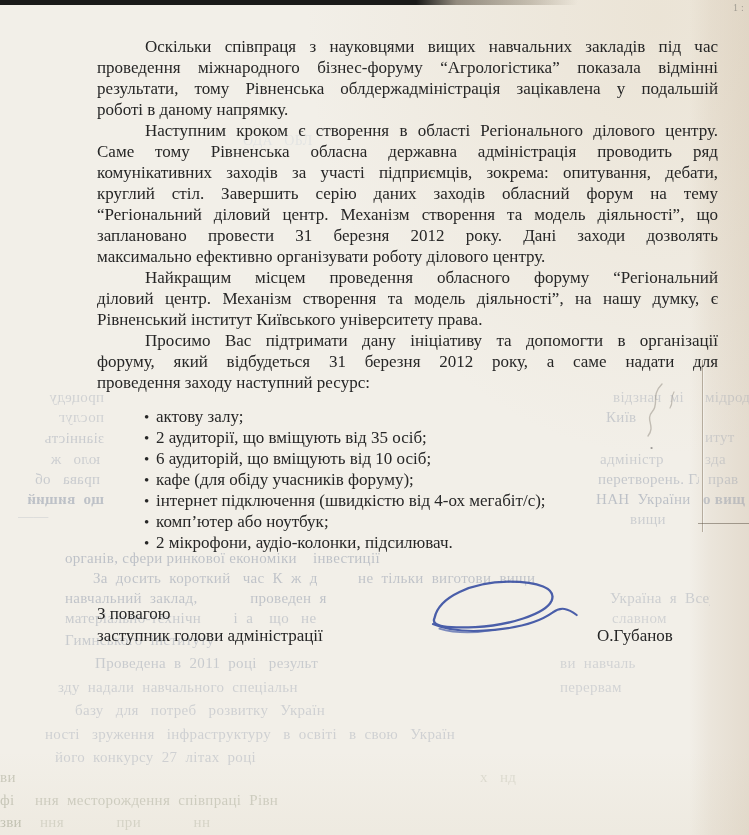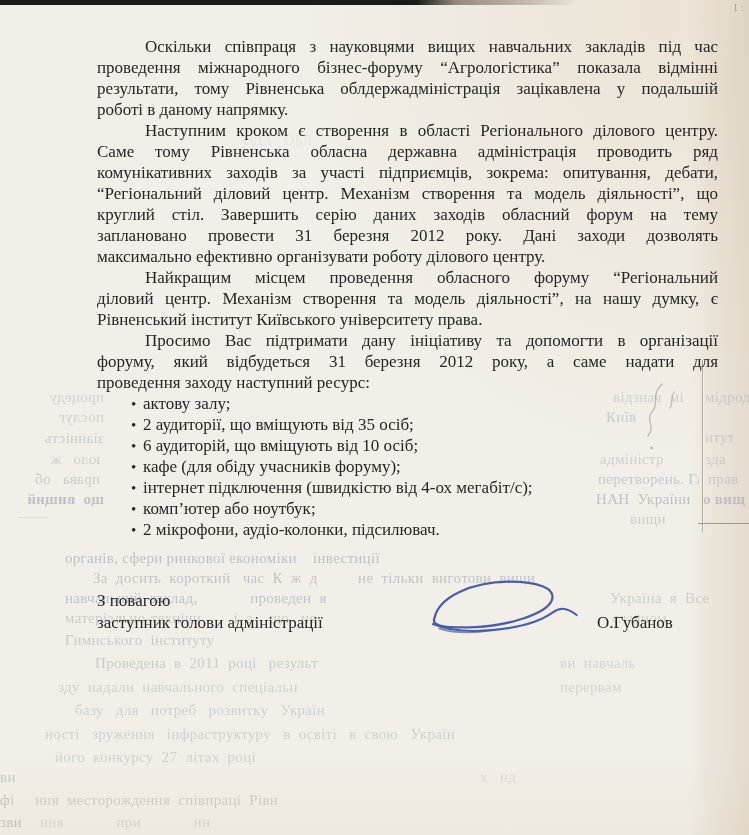--- a/index.html
+++ b/index.html
@@ -34,21 +34,21 @@
     white-space:pre; overflow:hidden; filter:blur(.45px); letter-spacing:.3px;
   }
   .ghost-line.mir{transform:scaleX(-1);}
   .ghost-line.gb{font-weight:700;}
   
   .content{position:relative; z-index:2; padding:36px 31px 0 97px; font-size:17px;}
   .para{margin:0;}
   .tl{height:21px; line-height:21px; text-align:justify; text-align-last:justify; overflow:hidden;}
   .tl.end{text-align-last:left;}
   .tl.ind{text-indent:48px;}
-  .blist{margin:0;}
+  .blist{margin:13px;}
   .brow{height:21px; line-height:21px; padding-left:34px;}
   .dot{display:inline-block; width:12px; font-size:15px;}
   .closing{position:relative; margin-top:50px; height:60px;}
   .c-line{height:22px; line-height:22px;}
   .signer{position:absolute; left:500px; top:22px; height:22px; line-height:22px;}
   .sig{position:absolute; left:424px; top:577px; width:162px; height:62px; z-index:3;
     color:var(--signature); transform:rotate(-4deg); opacity:.92;}
   .pencil{position:absolute; left:628px; top:378px; width:72px; height:72px; z-index:1; opacity:.55;}
 </style>
 </head>
@@ -115,22 +115,22 @@
       <div class="tl ind">Оскільки співпраця з науковцями вищих навчальних закладів під час</div>
       <div class="tl">проведення міжнародного бізнес-форуму “Агрологістика” показала відмінні</div>
       <div class="tl">результати, тому Рівненська облдержадміністрація зацікавлена у подальшій</div>
       <div class="tl end">роботі в даному напрямку.</div>
     </div>
 
     <div class="para">
       <div class="tl ind">Наступним кроком є створення в області Регіонального ділового центру.</div>
       <div class="tl">Саме тому Рівненська обласна державна адміністрація проводить ряд</div>
       <div class="tl">комунікативних заходів за участі підприємців, зокрема: опитування, дебати,</div>
+      <div class="tl">круглий стіл. Завершить серію даних заходів обласний форум на тему</div>
       <div class="tl">“Регіональний діловий центр. Механізм створення та модель діяльності”, що</div>
-      <div class="tl">круглий стіл. Завершить серію даних заходів обласний форум на тему</div>
       <div class="tl">заплановано провести 31 березня 2012 року. Дані заходи дозволять</div>
       <div class="tl end">максимально ефективно організувати роботу ділового центру.</div>
     </div>
 
     <div class="para">
       <div class="tl ind">Найкращим місцем проведення обласного форуму “Регіональний</div>
       <div class="tl">діловий центр. Механізм створення та модель діяльності”, на нашу думку, є</div>
       <div class="tl end">Рівненський інститут Київського університету права.</div>
     </div>
 

